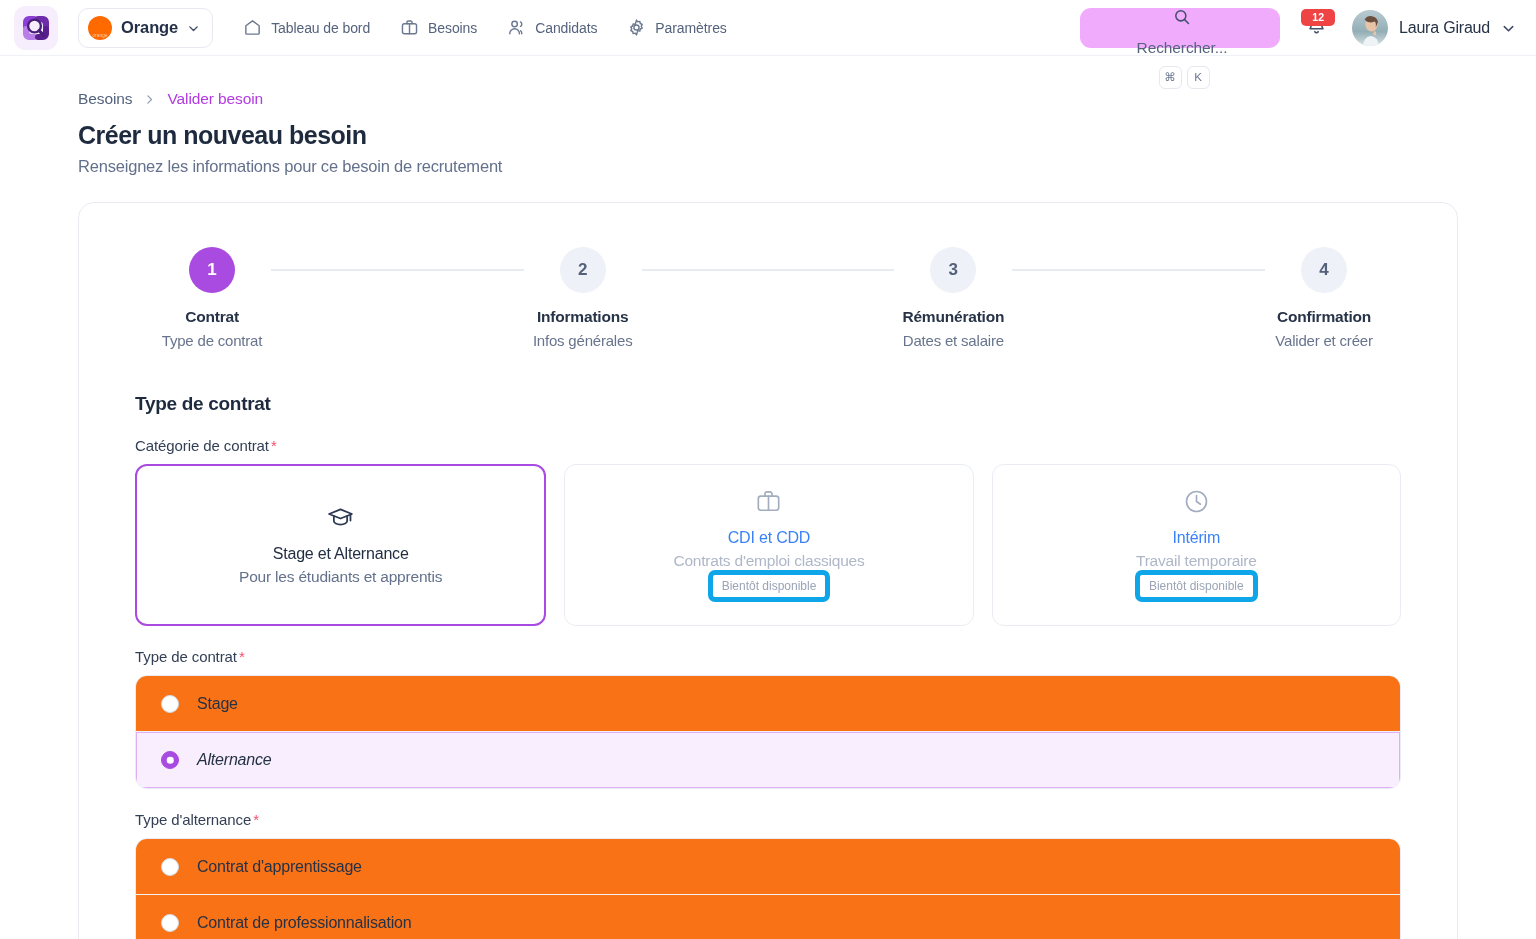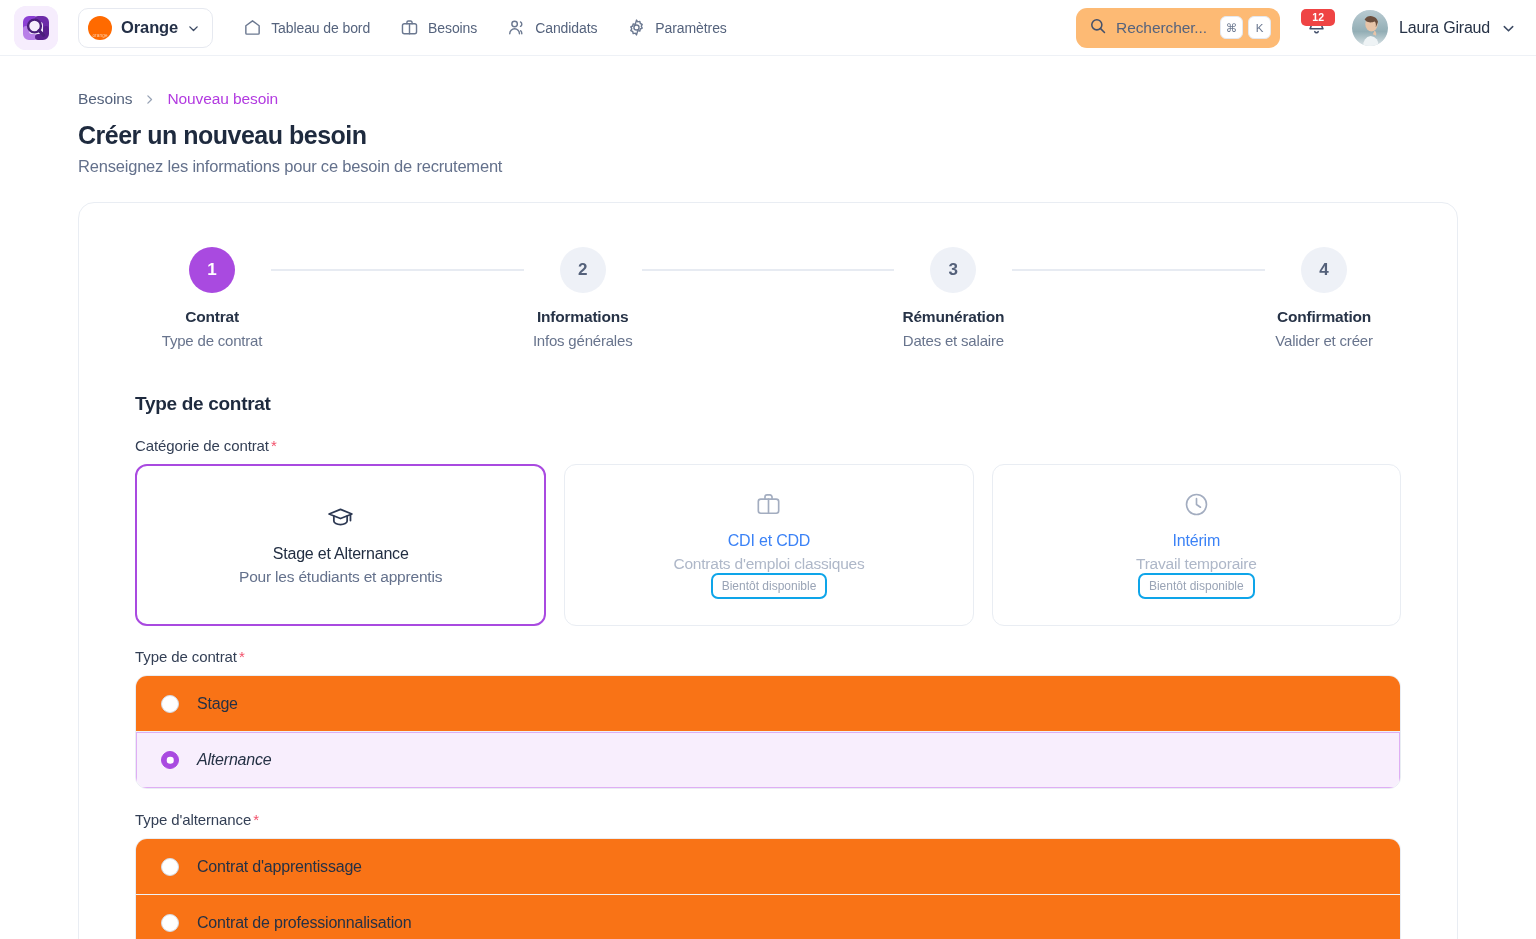--- a/index.html
+++ b/index.html
@@ -109,24 +109,25 @@
     align-items: center;
     gap: 0;
   }
 
   .search-box {
     display: flex;
     align-items: center;
     gap: 9px;
     height: 40px;
     padding: 0 9px 0 13px;
-    background: #fdba74;
+    background: #f0abfc;
     border-radius: 11px;
     cursor: text;
     min-width: 200px;
+    flex-direction: column;
   }
   .search-ph {
     font-size: 15.5px;
     color: #55637d;
     letter-spacing: -.1px;
     white-space: nowrap;
   }
   .kbd-group { display: flex; gap: 5px; margin-left: 4px; }
   .kbd {
     min-width: 23px;
@@ -323,21 +324,21 @@
   .cat-card.disabled .cat-name { color: #3b82f6; font-weight: 400; }
   .cat-desc {
     font-size: 15.5px;
     color: #64718c;
     letter-spacing: -.2px;
   }
   .cat-card.disabled .cat-desc { color: #aeb7c8; }
   .soon-badge {
     font-size: 12px;
     color: #9aa4b6;
-    border: 2px solid #0ea5e9;
+    border: 5px solid #0ea5e9;
     border-radius: 7px;
     padding: 4px 9px;
     background: #fff;
   }
 
   
   .radio-group {
     margin: 0 28px 22px 28px;
     border: 1px solid #e9edf3;
     border-radius: 12px;
@@ -516,21 +517,21 @@
 
 <div class="page">
 
   <div class="breadcrumb">
     <span class="bc-root">Besoins</span>
     <span class="bc-sep">
       <svg width="13" height="13" viewBox="0 0 16 16">
           <path d="M6 3.5 L10.5 8 L6 12.5" fill="none" stroke="#97a2b5" stroke-width="1.6" stroke-linecap="round" stroke-linejoin="round"></path>
         </svg>
     </span>
-    <span class="bc-current">Nouveau besoin</span>
+    <span class="bc-current">Valider besoin</span>
   </div>
 
   <h1 class="page-title">Créer un nouveau besoin</h1>
   <p class="page-sub">Renseignez les informations pour ce besoin de recrutement</p>
 
   <div class="form-card">
 
     <div class="stepper">
 
       <div class="step active">

